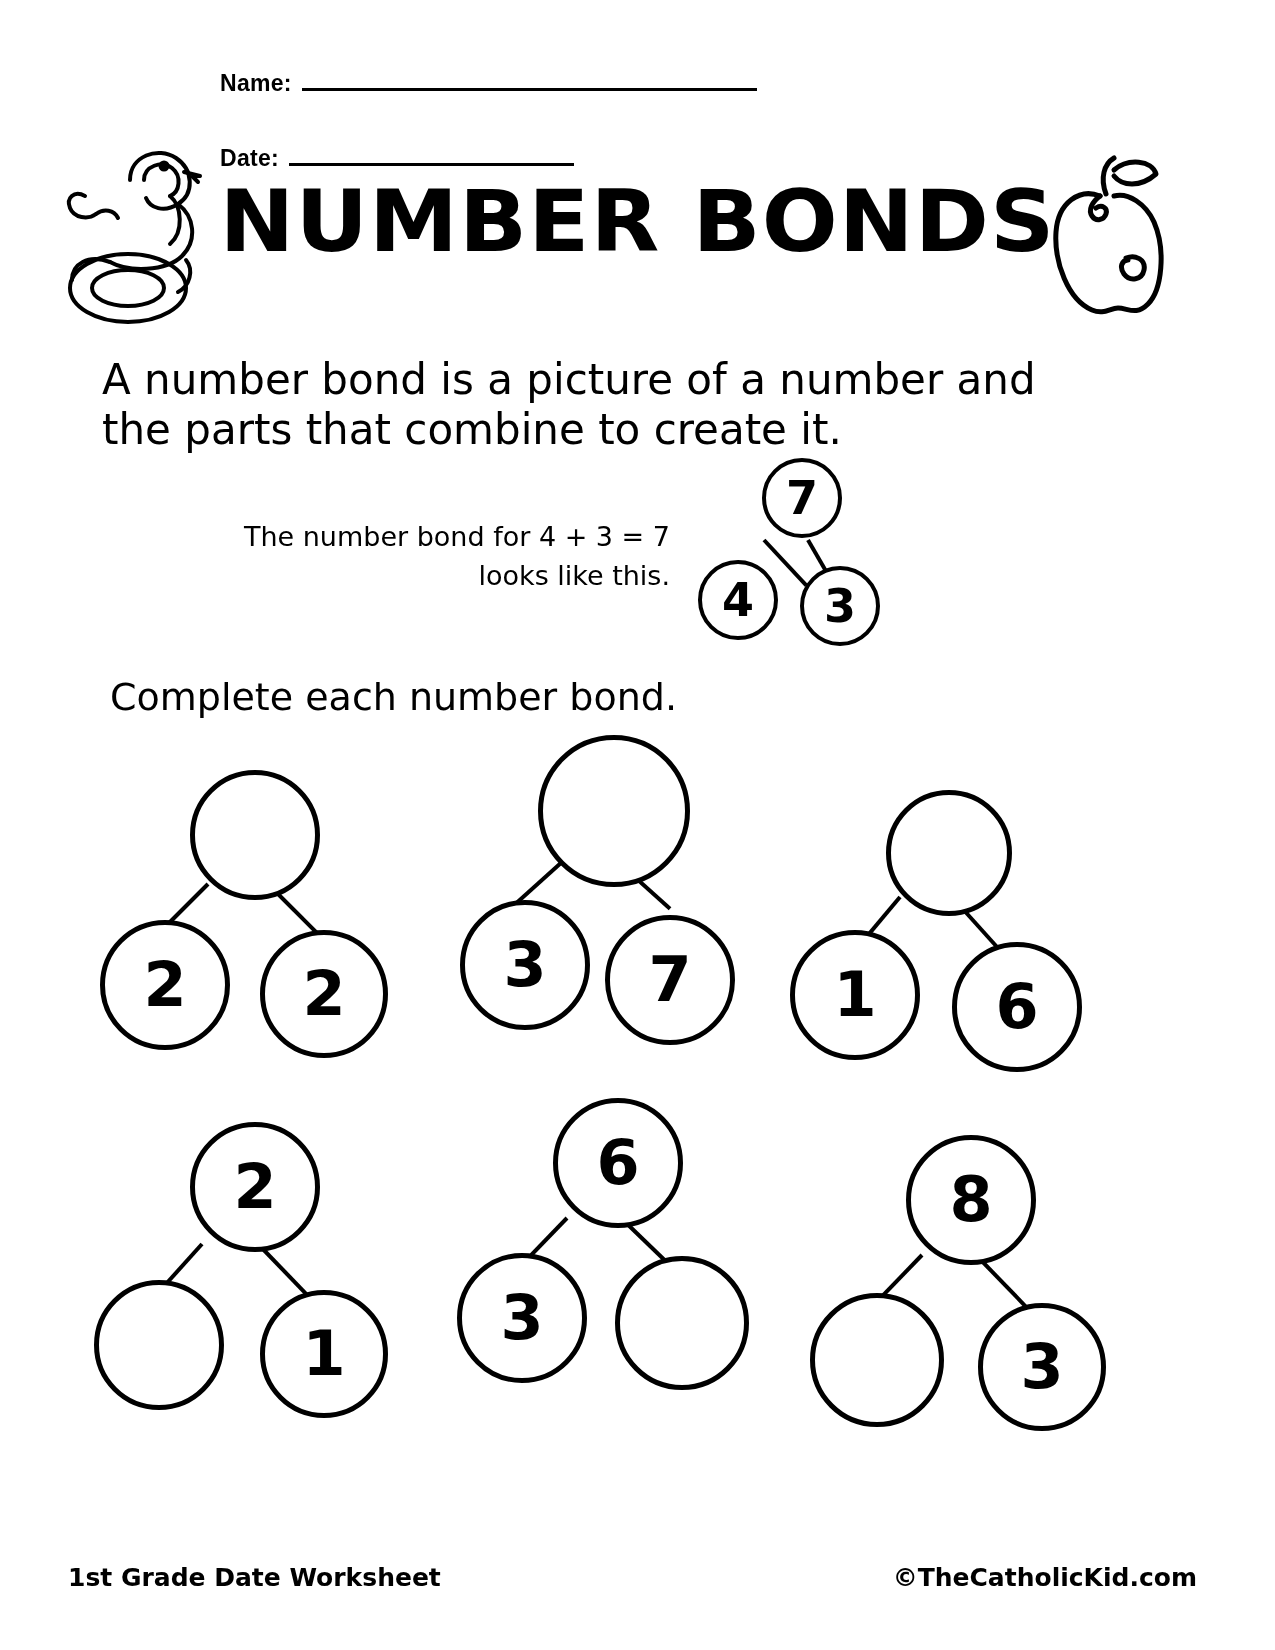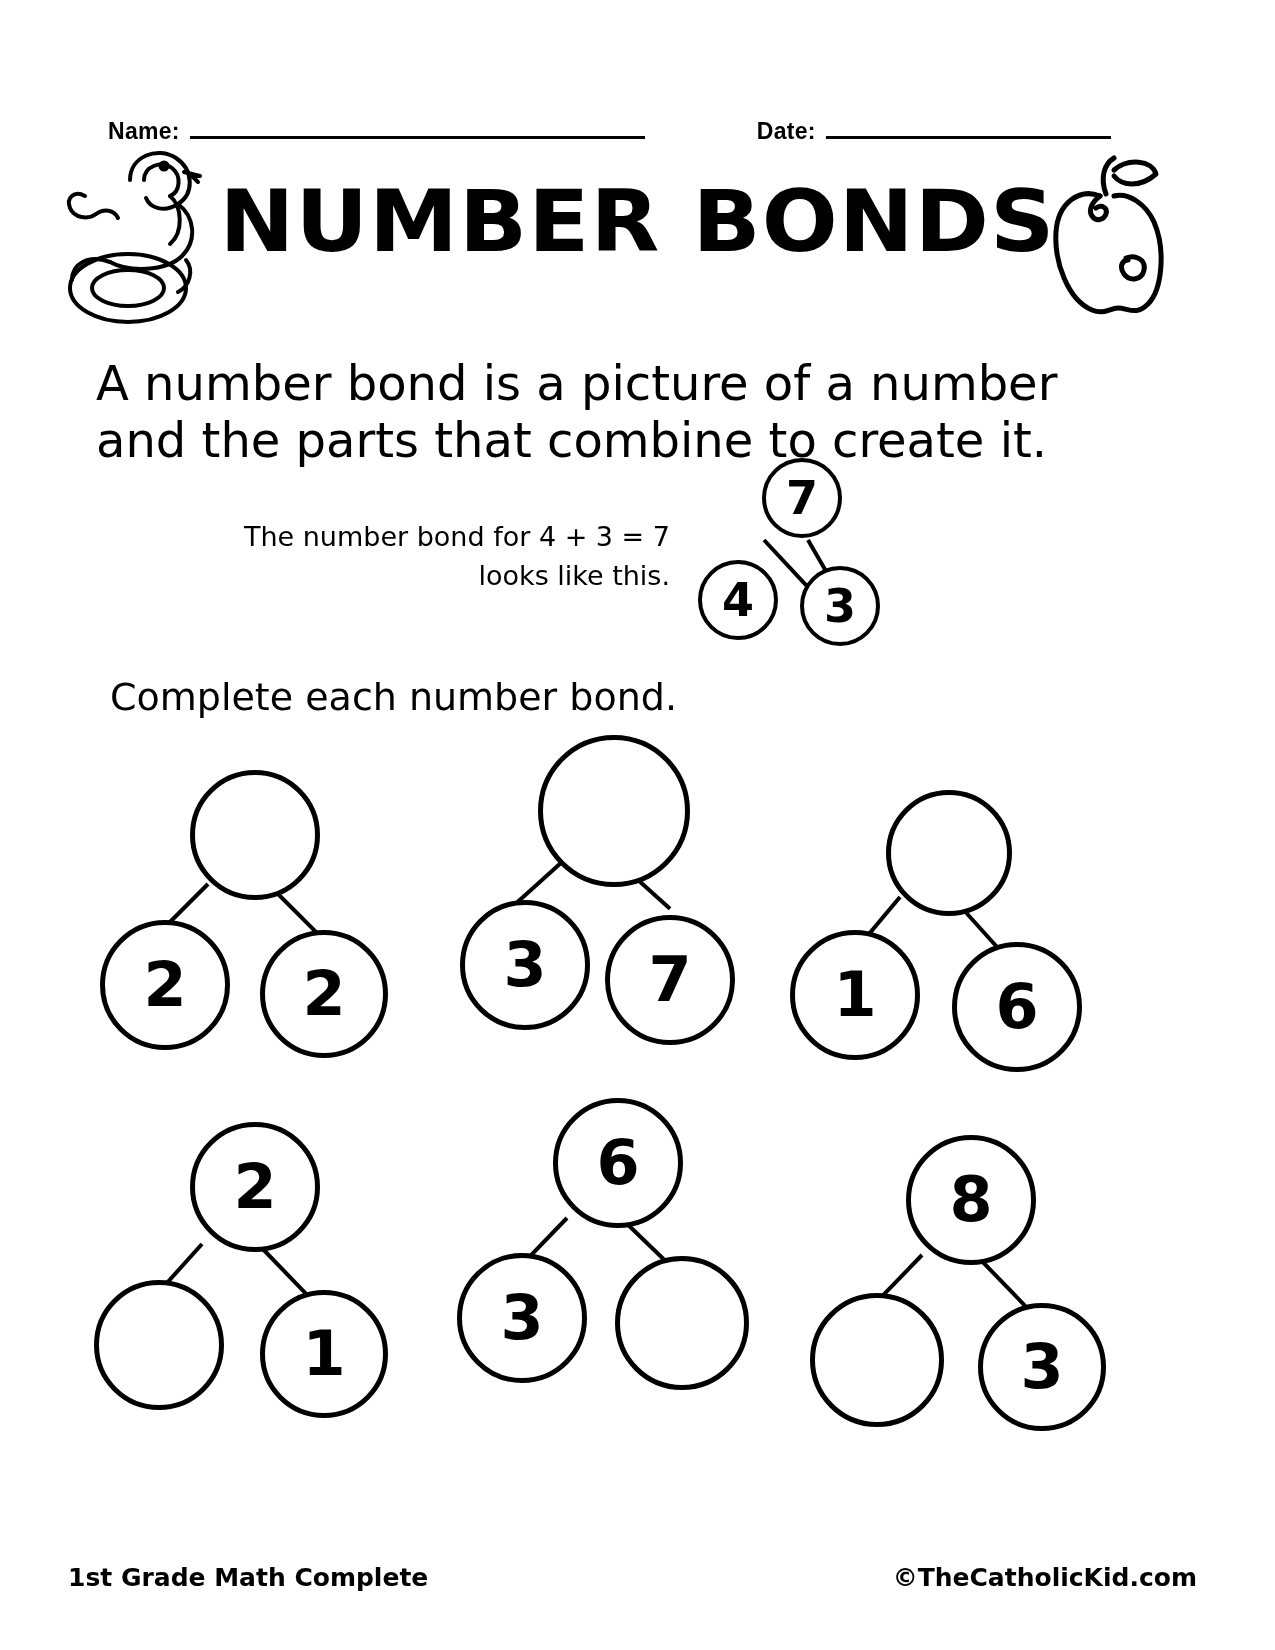--- a/index.html
+++ b/index.html
@@ -24,20 +24,21 @@
 
   
   .name-date-row {
     position: absolute;
     top: 70px;
     left: 108px;
     right: 108px;
     height: 40px;
     display: flex;
     align-items: baseline;
+    flex-direction: column;
   }
   .nd-label {
     font-size: 23px;
     font-weight: bold;
     letter-spacing: 0.3px;
   }
   .nd-rule {
     display: inline-block;
     border-bottom: 3px solid #000;
     height: 1px;
@@ -75,23 +76,23 @@
     right: 105px;
     top: 150px;
     width: 130px;
     height: 175px;
   }
 
   
   .intro {
     position: absolute;
     top: 355px;
-    left: 96px;
+    left: 102px;
     width: 1000px;
-    font-size: 48px;
+    font-size: 42px;
     line-height: 1.18;
     font-family: "DejaVu Sans", sans-serif;
   }
 
   .example-text {
     position: absolute;
     top: 487px;
     left: 200px;
     width: 470px;
     text-align: right;
@@ -258,16 +259,16 @@
   </div>
 
   <div class="bond" style="left:810px; top:1135px; width:300px; height:300px;">
     <div class="link" style="left:112px; top:118px; width:68px; transform:rotate(134deg);"></div>
     <div class="link" style="left:166px; top:118px; width:72px; transform:rotate(46deg);"></div>
     <div class="node ex-big" style="left:96px; top:0px; width:130px; height:130px;">8</div>
     <div class="node ex-big" style="left:0px; top:158px; width:134px; height:134px;"></div>
     <div class="node ex-big" style="left:168px; top:168px; width:128px; height:128px;">3</div>
   </div>
 
-  <div class="footer-left">1st Grade Math Complete</div>
+  <div class="footer-left">1st Grade Date Worksheet</div>
   <div class="footer-right">©TheCatholicKid.com</div>
 
 </div>
 
 </body></html>

